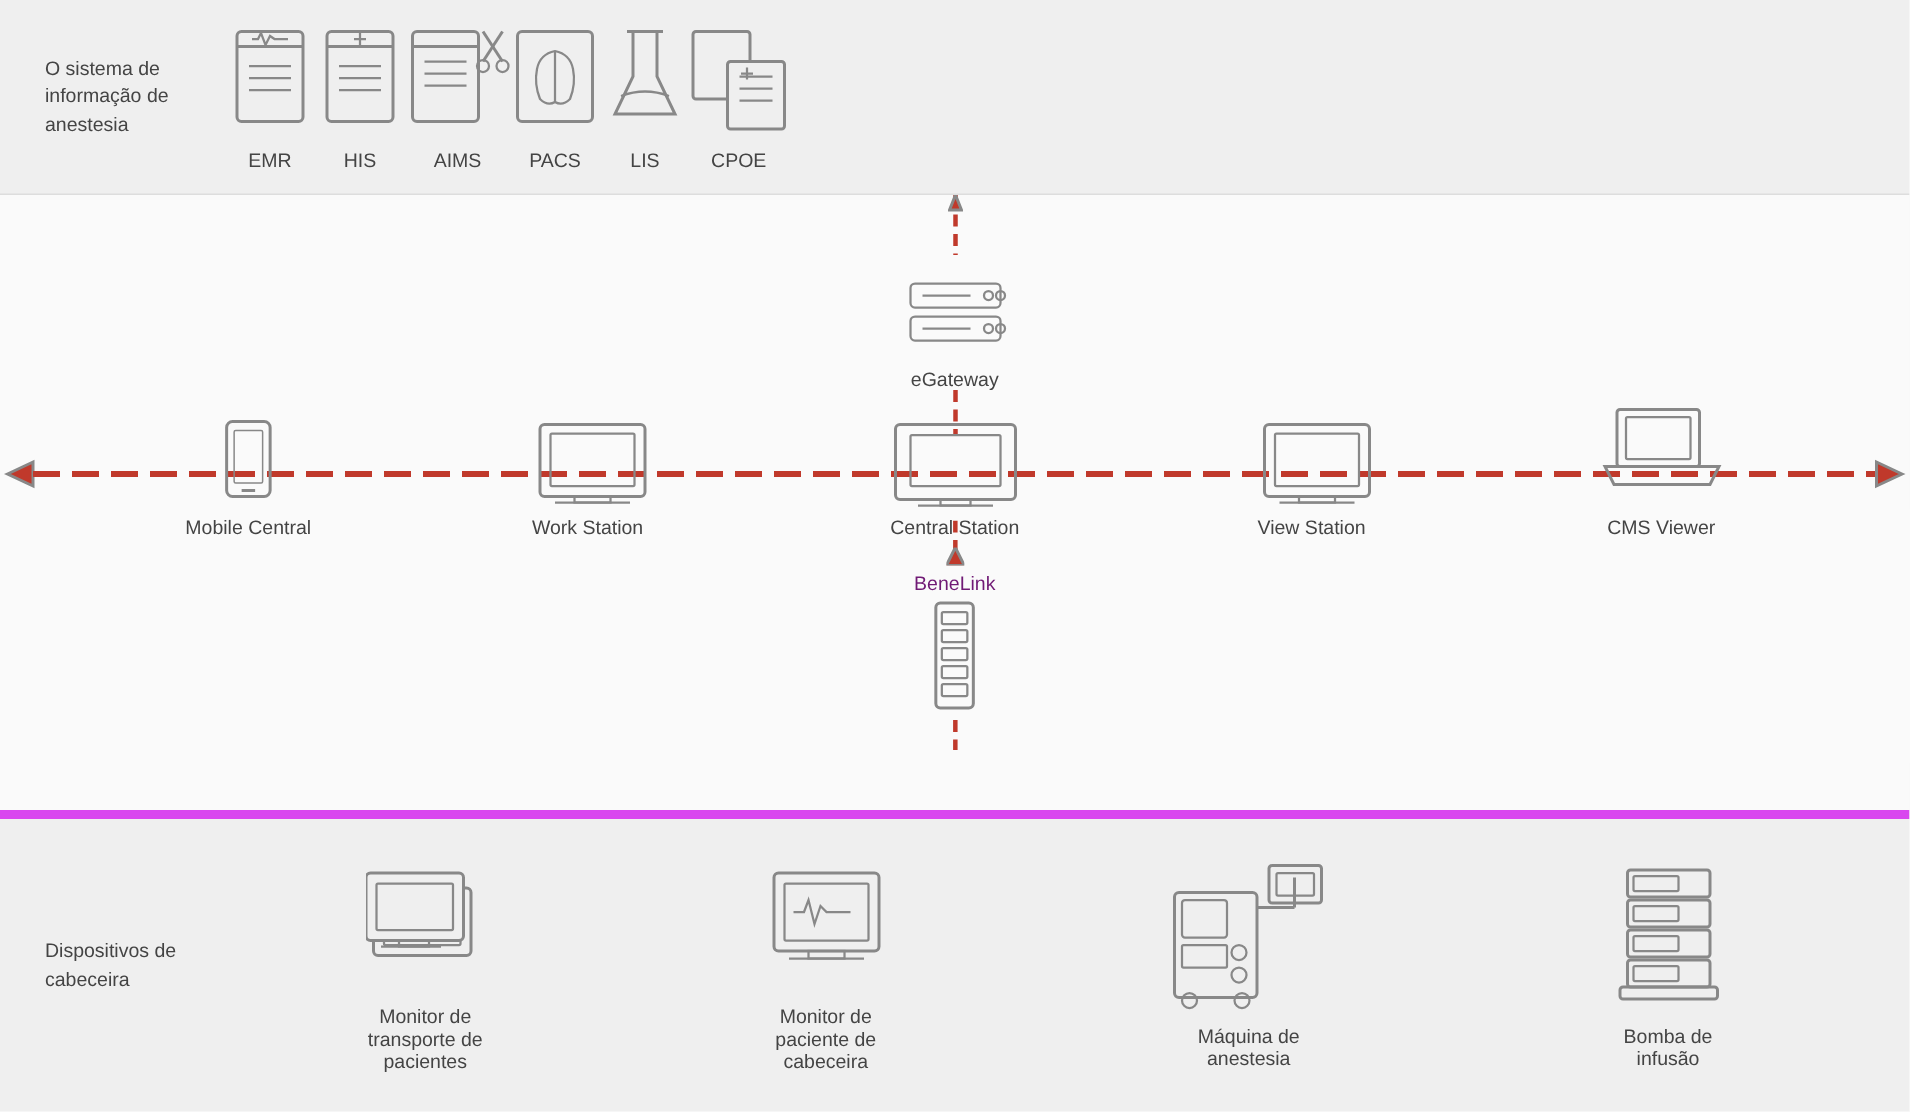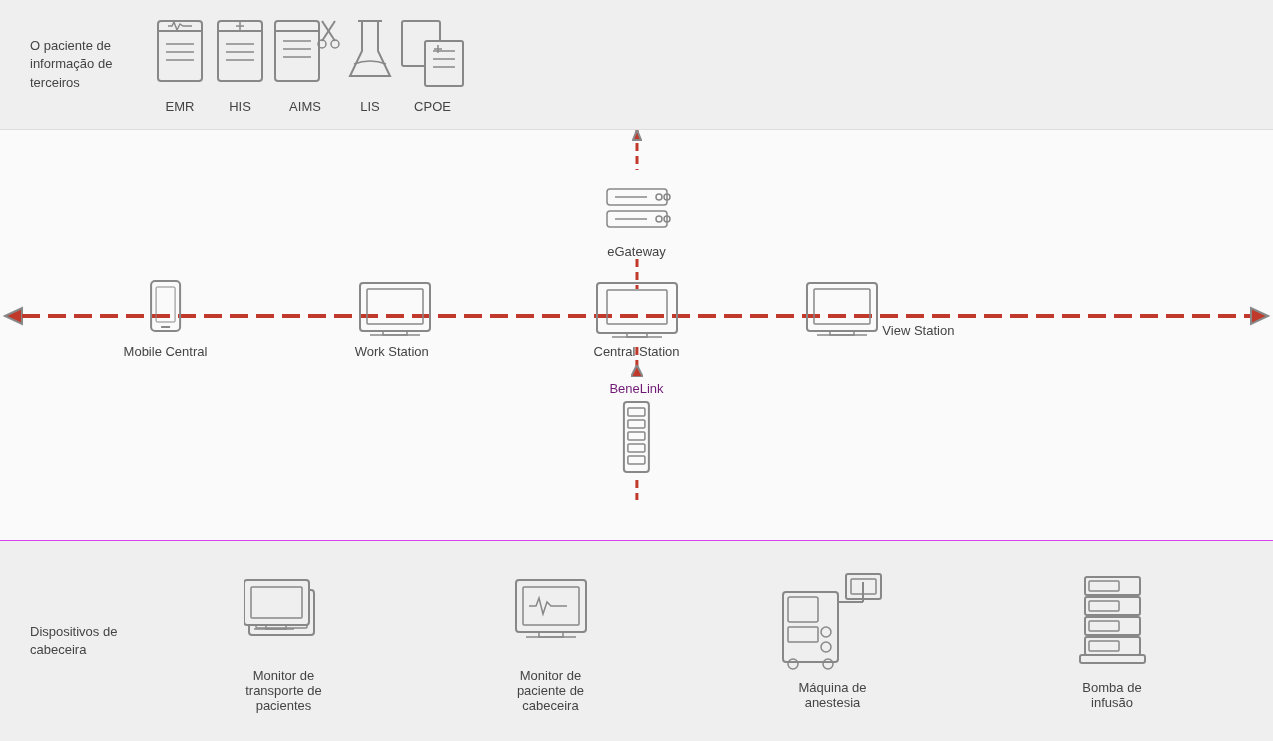--- a/index.html
+++ b/index.html
@@ -25,21 +25,21 @@
       background: #fafafa;
       height: 410px;
       position: relative;
     }
     .bottom-section {
       background: #efefef;
       height: 201px;
       display: flex;
       align-items: center;
       padding: 0 30px;
-      border-top: 1px solid #d946ef;
+      border-top: 6px solid #d946ef;
     }
 
     
     .top-label {
       font-size: 13px;
       color: #444;
       width: 110px;
       line-height: 1.4;
       flex-shrink: 0;
       margin-right: 10px;
@@ -99,21 +99,21 @@
       color: #444;
       margin-top: 6px;
       text-align: center;
       white-space: nowrap;
     }
   </style>
 </head>
 <body>
 
 <div class="top-section">
-  <div class="top-label">O paciente de informação de terceiros</div>
+  <div class="top-label">O sistema de informação de anestesia</div>
   <div class="top-items">
 
     <div class="top-item">
       <svg width="60" height="75" viewBox="0 0 60 75">
         <rect x="8" y="5" width="44" height="60" rx="3" stroke="#888" stroke-width="2"></rect>
         <line x1="8" y1="15" x2="52" y2="15" stroke="#888" stroke-width="2"></line>
         <line x1="16" y1="28" x2="44" y2="28" stroke="#888" stroke-width="1.5"></line>
         <line x1="16" y1="36" x2="44" y2="36" stroke="#888" stroke-width="1.5"></line>
         <line x1="16" y1="44" x2="44" y2="44" stroke="#888" stroke-width="1.5"></line>
 
@@ -145,20 +145,29 @@
         <line x1="13" y1="41" x2="41" y2="41" stroke="#888" stroke-width="1.5"></line>
 
         <line x1="52" y1="5" x2="65" y2="25" stroke="#888" stroke-width="2"></line>
         <line x1="65" y1="5" x2="52" y2="25" stroke="#888" stroke-width="2"></line>
         <circle cx="52" cy="28" r="4" stroke="#888" stroke-width="1.5"></circle>
         <circle cx="65" cy="28" r="4" stroke="#888" stroke-width="1.5"></circle>
       </svg>
       <span class="top-item-label">AIMS</span>
     </div>
 
+    <div class="top-item">
+      <svg width="60" height="75" viewBox="0 0 60 75">
+        <rect x="5" y="5" width="50" height="60" rx="3" stroke="#888" stroke-width="2"></rect>
+
+        <path d="M30 18 Q20 20 18 30 Q16 40 20 50 Q25 55 30 52 Q35 55 40 50 Q44 40 42 30 Q40 20 30 18Z" stroke="#888" stroke-width="1.5" fill="none"></path>
+        <line x1="30" y1="18" x2="30" y2="52" stroke="#888" stroke-width="1.5"></line>
+      </svg>
+      <span class="top-item-label">PACS</span>
+    </div>
 
     <div class="top-item">
       <svg width="60" height="75" viewBox="0 0 60 75">
 
         <path d="M22 5 L22 35 L10 60 L50 60 L38 35 L38 5 Z" stroke="#888" stroke-width="2" fill="none"></path>
         <line x1="18" y1="5" x2="42" y2="5" stroke="#888" stroke-width="2"></line>
         <path d="M14 48 Q30 42 46 48" stroke="#888" stroke-width="1.5" fill="none"></path>
       </svg>
       <span class="top-item-label">LIS</span>
     </div>
@@ -242,30 +251,39 @@
   <div style="position:absolute; left:31%; top:148px; transform:translateX(-50%); display:flex; flex-direction:column; align-items:flex-start;">
     <svg width="80" height="60" viewBox="0 0 80 60">
       <rect x="5" y="5" width="70" height="48" rx="3" stroke="#888" stroke-width="2"></rect>
       <rect x="12" y="11" width="56" height="35" rx="1" stroke="#888" stroke-width="1.5" fill="none"></rect>
       <rect x="28" y="53" width="24" height="4" stroke="#888" stroke-width="1.5"></rect>
       <line x1="15" y1="57" x2="65" y2="57" stroke="#888" stroke-width="1.5"></line>
     </svg>
     <span class="node-label">Work Station</span>
   </div>
 
-  <div style="position:absolute; left:69%; top:148px; transform:translateX(-50%); display:flex; flex-direction:row; align-items:flex-end;">
+  <div style="position:absolute; left:69%; top:148px; transform:translateX(-50%); display:flex; flex-direction:column; align-items:flex-start;">
     <svg width="80" height="60" viewBox="0 0 80 60">
       <rect x="5" y="5" width="70" height="48" rx="3" stroke="#888" stroke-width="2"></rect>
       <rect x="12" y="11" width="56" height="35" rx="1" stroke="#888" stroke-width="1.5" fill="none"></rect>
       <rect x="28" y="53" width="24" height="4" stroke="#888" stroke-width="1.5"></rect>
       <line x1="15" y1="57" x2="65" y2="57" stroke="#888" stroke-width="1.5"></line>
     </svg>
     <span class="node-label">View Station</span>
   </div>
 
+  <div style="position:absolute; left:87%; top:138px; transform:translateX(-50%); display:flex; flex-direction:column; align-items:center;">
+    <svg width="80" height="70" viewBox="0 0 80 70">
+
+      <rect x="10" y="5" width="55" height="38" rx="2" stroke="#888" stroke-width="2"></rect>
+      <rect x="16" y="10" width="43" height="28" rx="1" stroke="#888" stroke-width="1.5" fill="none"></rect>
+      <path d="M2 43 L78 43 L72 55 L8 55 Z" stroke="#888" stroke-width="2" fill="none"></path>
+    </svg>
+    <span class="node-label">CMS Viewer</span>
+  </div>
 
   <div style="position:absolute; left:50%; top:217px; transform:translateX(-50%); display:flex; flex-direction:column; align-items:center;">
 
     <svg width="10" height="20" style="display:block;">
       <line x1="5" y1="0" x2="5" y2="20" stroke="#c0392b" stroke-width="3" stroke-dasharray="8,5"></line>
     </svg>
 
     <svg width="12" height="12" style="display:block; margin-top:-2px;">
       <polygon points="6,0 0,12 12,12" fill="#c0392b"></polygon>
     </svg>

